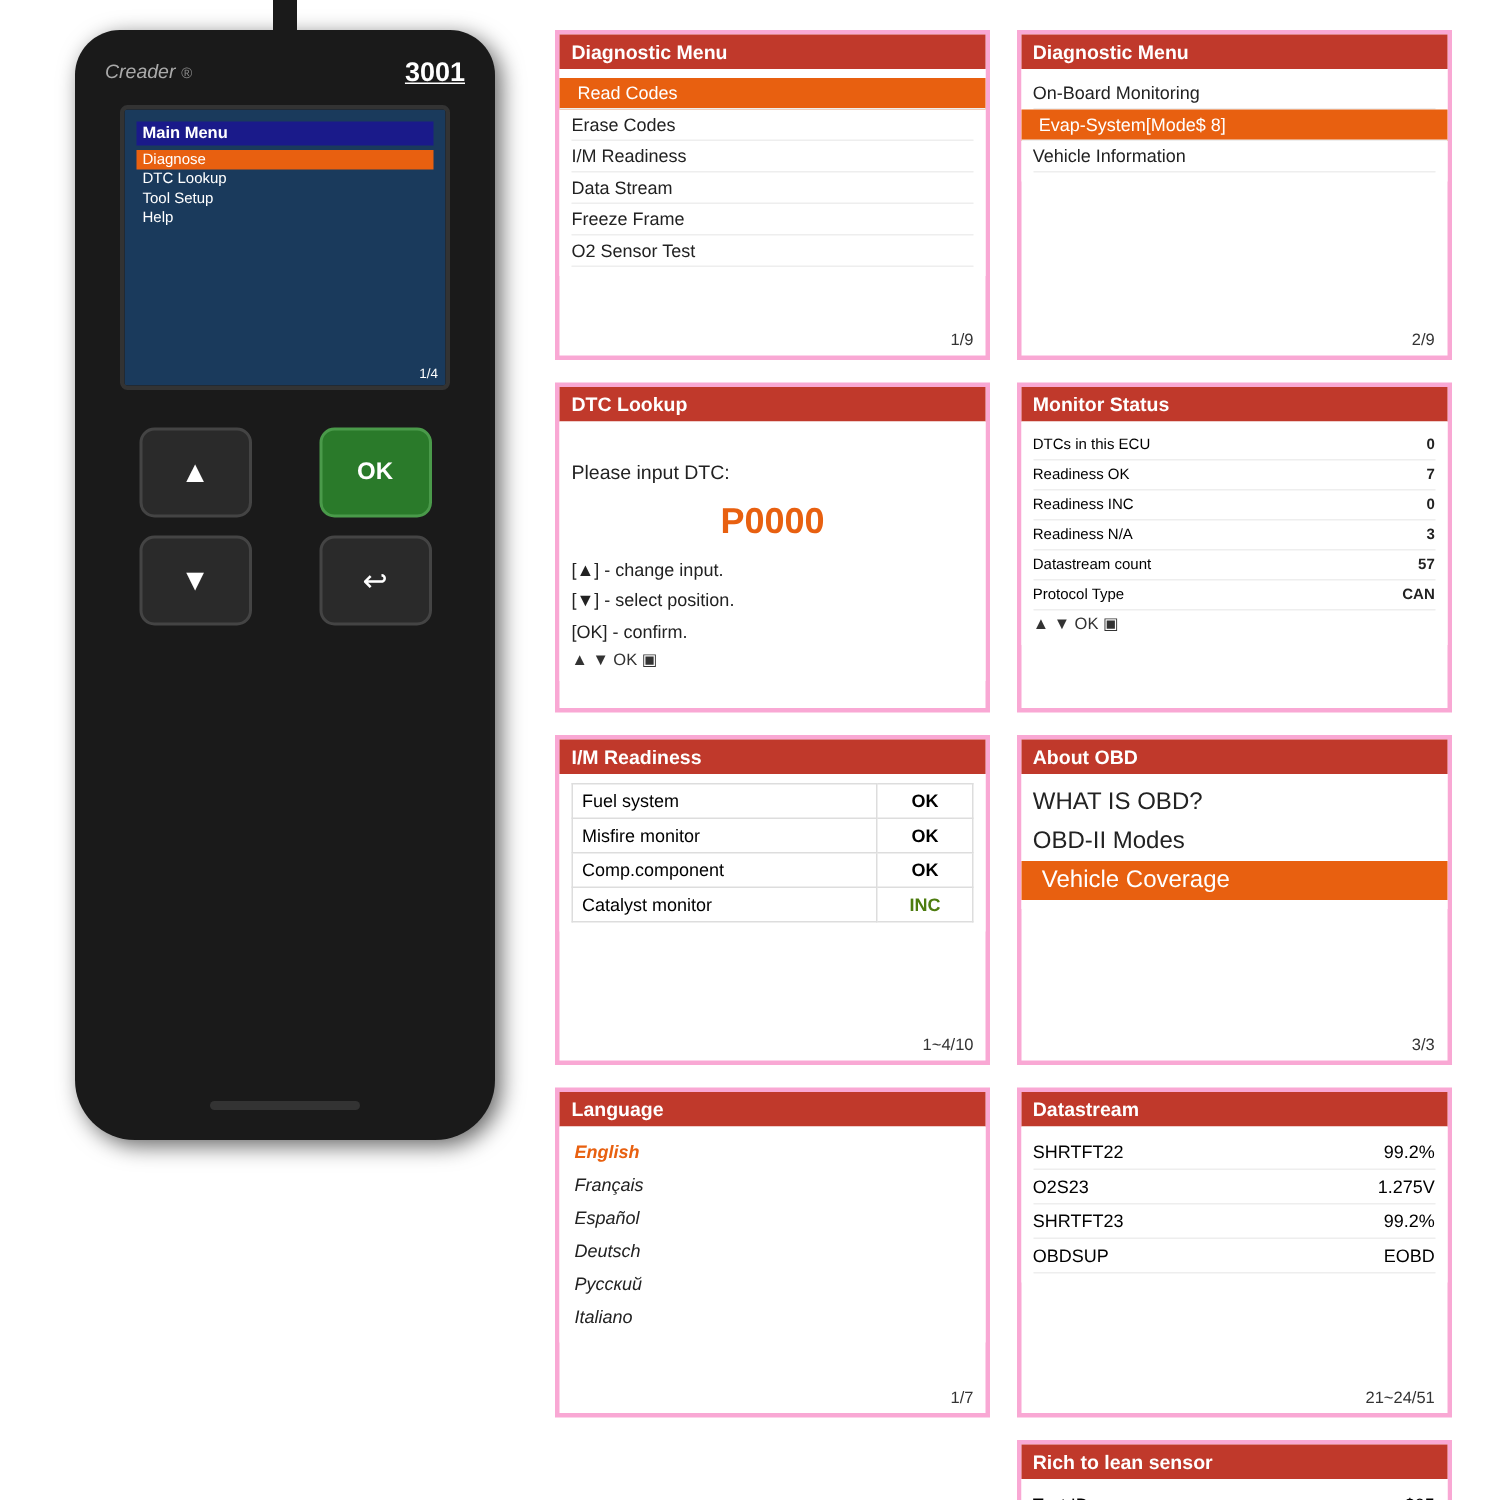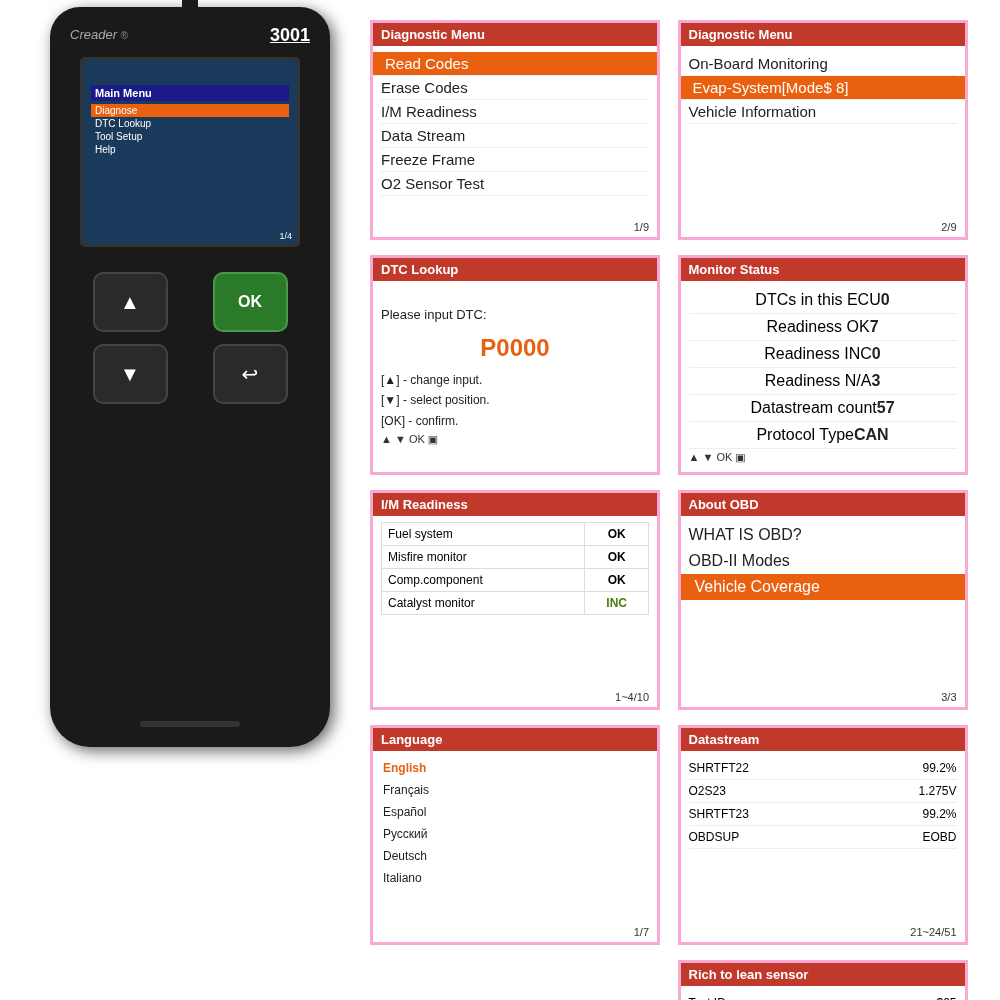--- a/index.html
+++ b/index.html
@@ -9,21 +9,21 @@
       background: #ffffff;
       font-family: Arial, sans-serif;
       overflow: hidden;
       position: relative;
     }
 
     
     .device-area {
       position: absolute;
       left: 30px;
-      top: 7px;
+      top: 20px;
       width: 320px;
       height: 760px;
     }
 
     .device-body {
       background: #1a1a1a;
       border-radius: 30px 30px 40px 40px;
       width: 280px;
       height: 740px;
       margin: 0 auto;
@@ -52,21 +52,20 @@
       color: white;
     }
 
     .screen-menu-title {
       background: #1a1a8a;
       color: white;
       padding: 2px 4px;
       font-size: 11px;
       font-weight: bold;
       margin-bottom: 3px;
-      margin-top: 17px;
     }
 
     .screen-item {
       padding: 1px 4px;
       font-size: 10px;
       color: white;
     }
 
     .screen-item.selected {
       background: #e86010;
@@ -173,21 +172,21 @@
       font-size: 13px;
     }
 
     .panel-body {
       padding: 6px 8px;
       background: white;
     }
 
     .panel-item {
       padding: 3px 0;
-      font-size: 15px;
+      font-size: 12px;
       color: #222;
       border-bottom: 1px solid #eee;
     }
 
     .panel-item.highlighted {
       background: #e86010;
       color: white;
       padding: 3px 4px;
       margin: 0 -8px;
       padding-left: 12px;
@@ -228,23 +227,23 @@
       gap: 4px;
       font-size: 11px;
       color: #333;
       padding: 2px 0;
       text-align: center;
     }
 
     
     .monitor-row {
       display: flex;
-      justify-content: center;
+      justify-content: space-between;
       padding: 4px 0;
-      font-size: 16px;
+      font-size: 10px;
       border-bottom: 1px solid #eee;
     }
 
     .monitor-val {
       color: #222;
       font-weight: bold;
     }
 
     
     .im-table {
@@ -276,20 +275,21 @@
       padding: 4px 6px;
       margin: 0 -8px;
       padding-left: 14px;
     }
 
     
     .lang-item {
       padding: 4px 2px;
       font-size: 12px;
       color: #222;
+      font-style: italic;
     }
 
     .lang-item.selected {
       color: #e86010;
       font-weight: bold;
     }
 
     
     .ds-row {
       display: flex;
@@ -458,22 +458,22 @@
       </div>
       <div class="panel-page">3/3</div>
     </div>
 
     <div class="panel">
       <div class="panel-header">Language</div>
       <div class="panel-body">
         <div class="lang-item selected">English</div>
         <div class="lang-item">Français</div>
         <div class="lang-item">Español</div>
+        <div class="lang-item">Deutsch</div>
         <div class="lang-item">Русский</div>
-        <div class="lang-item">Deutsch</div>
         <div class="lang-item">Italiano</div>
       </div>
       <div class="panel-page">1/7</div>
     </div>
 
     <div class="panel">
       <div class="panel-header">Datastream</div>
       <div class="panel-body">
         <div class="ds-row">
           <span>SHRTFT22</span>

